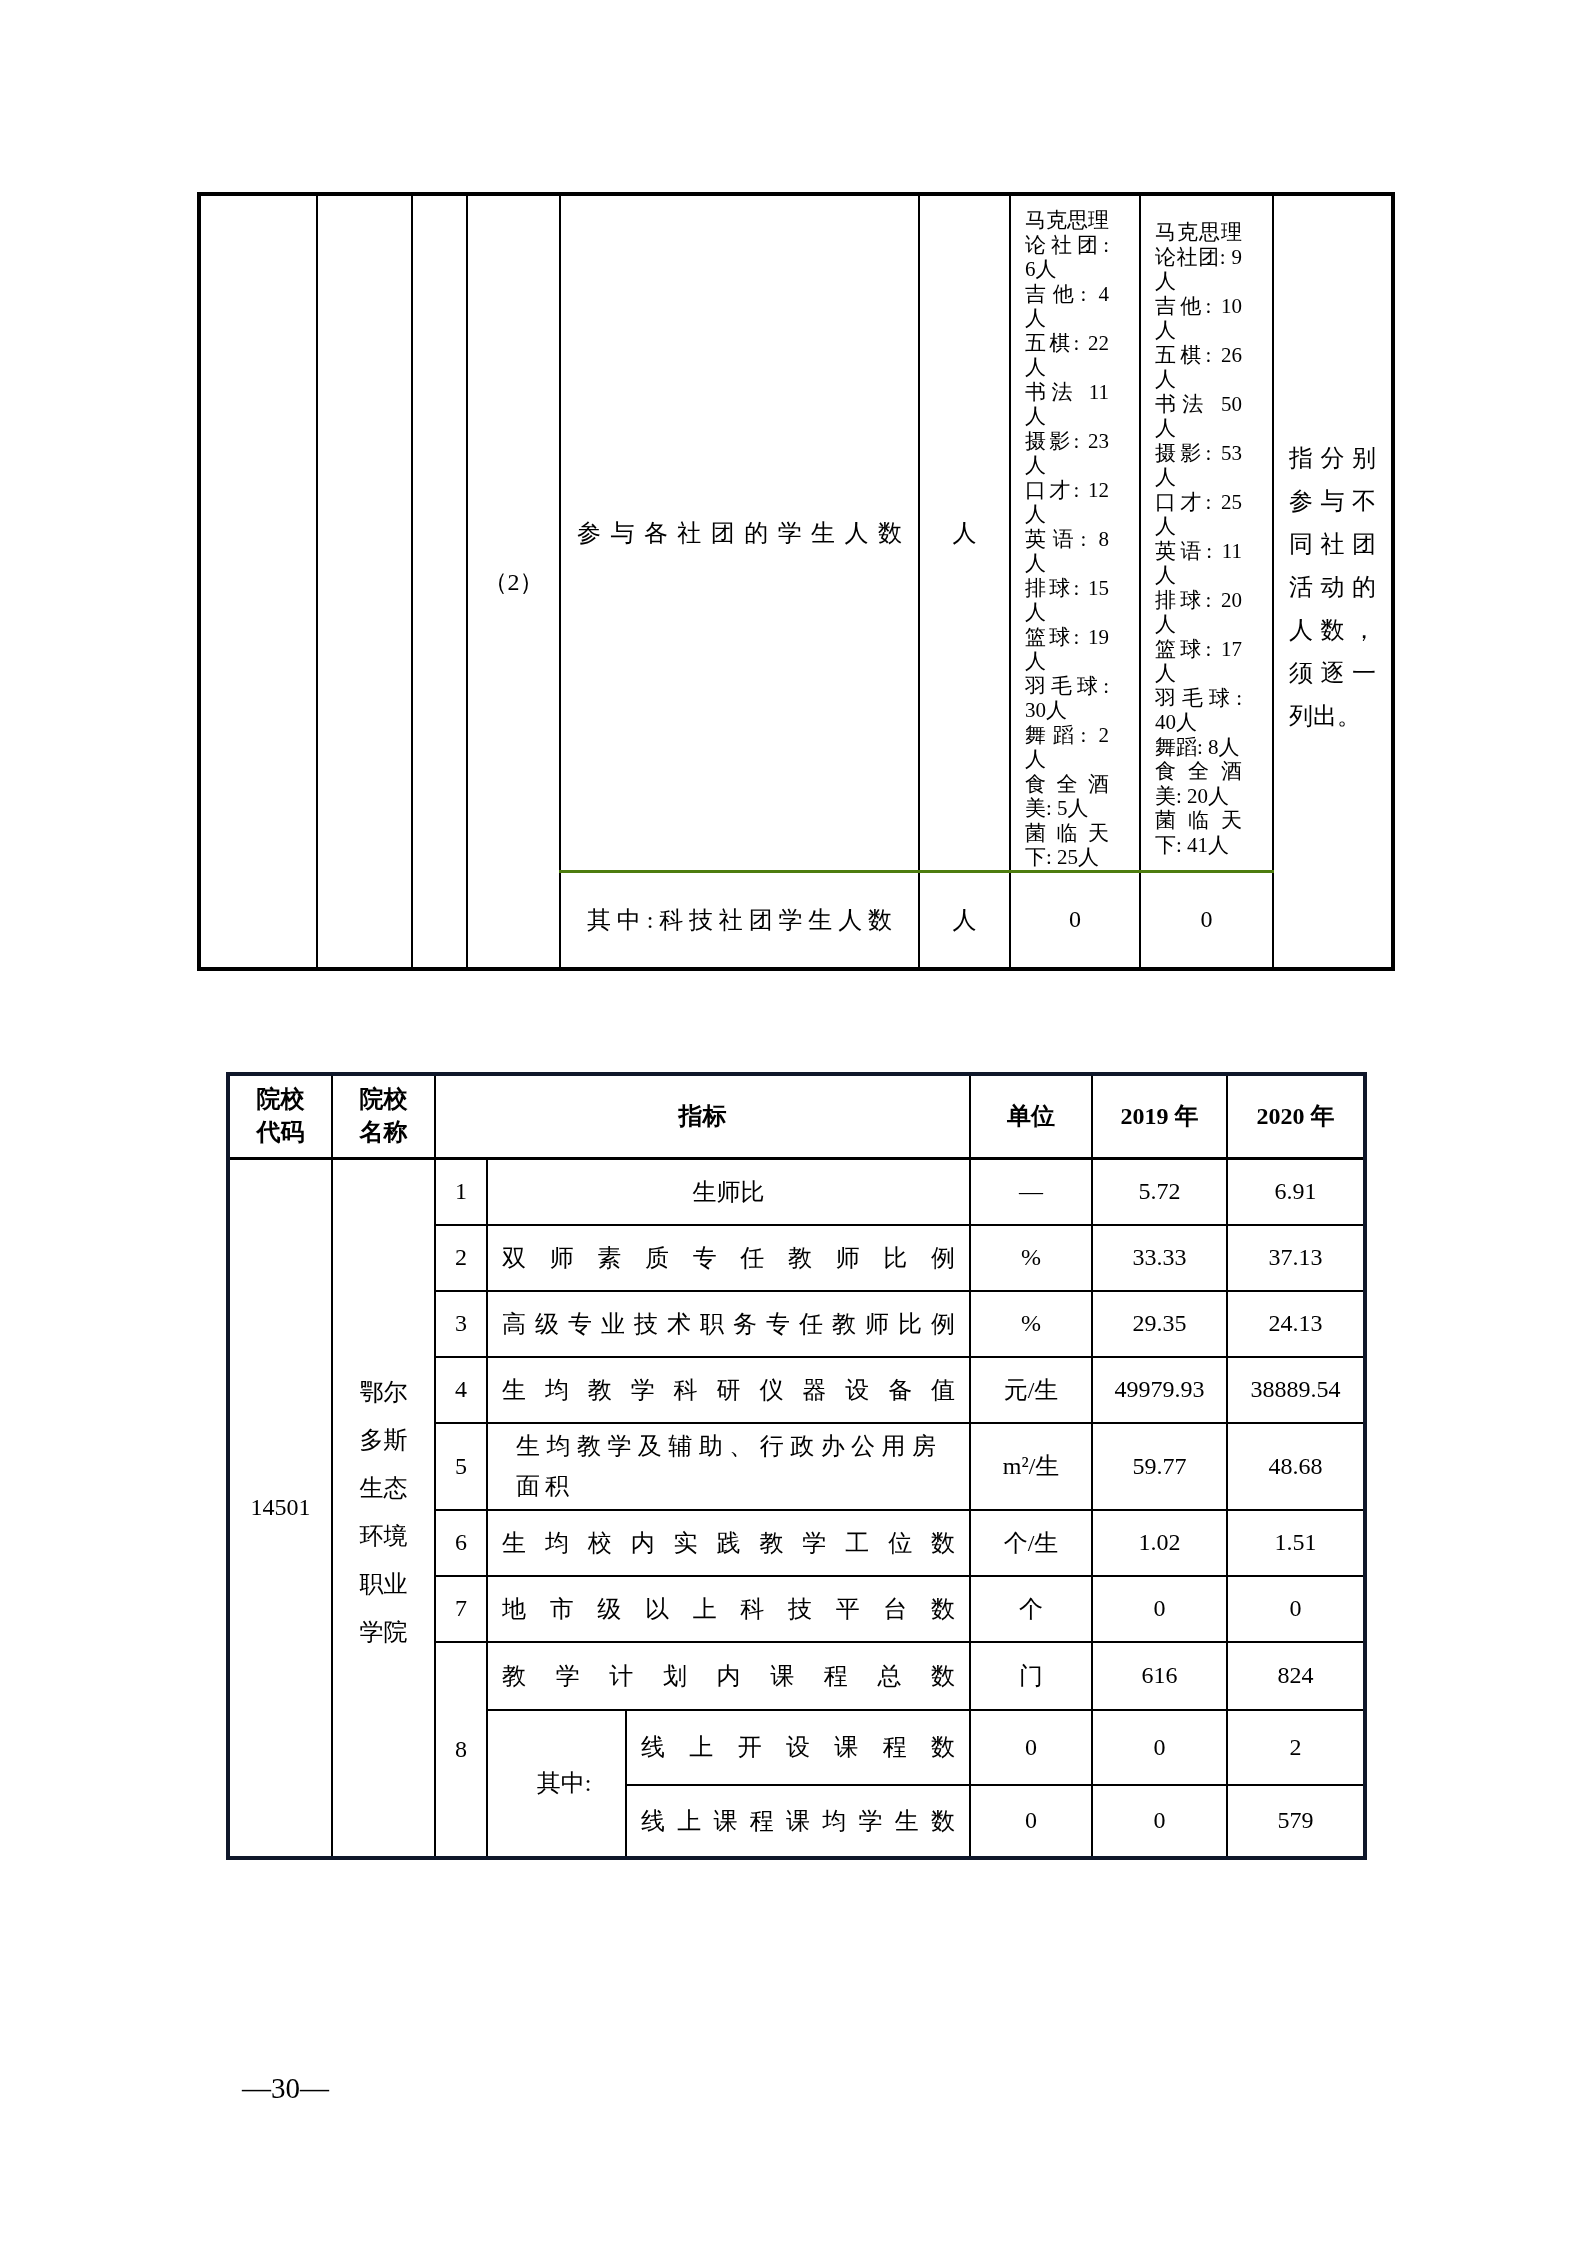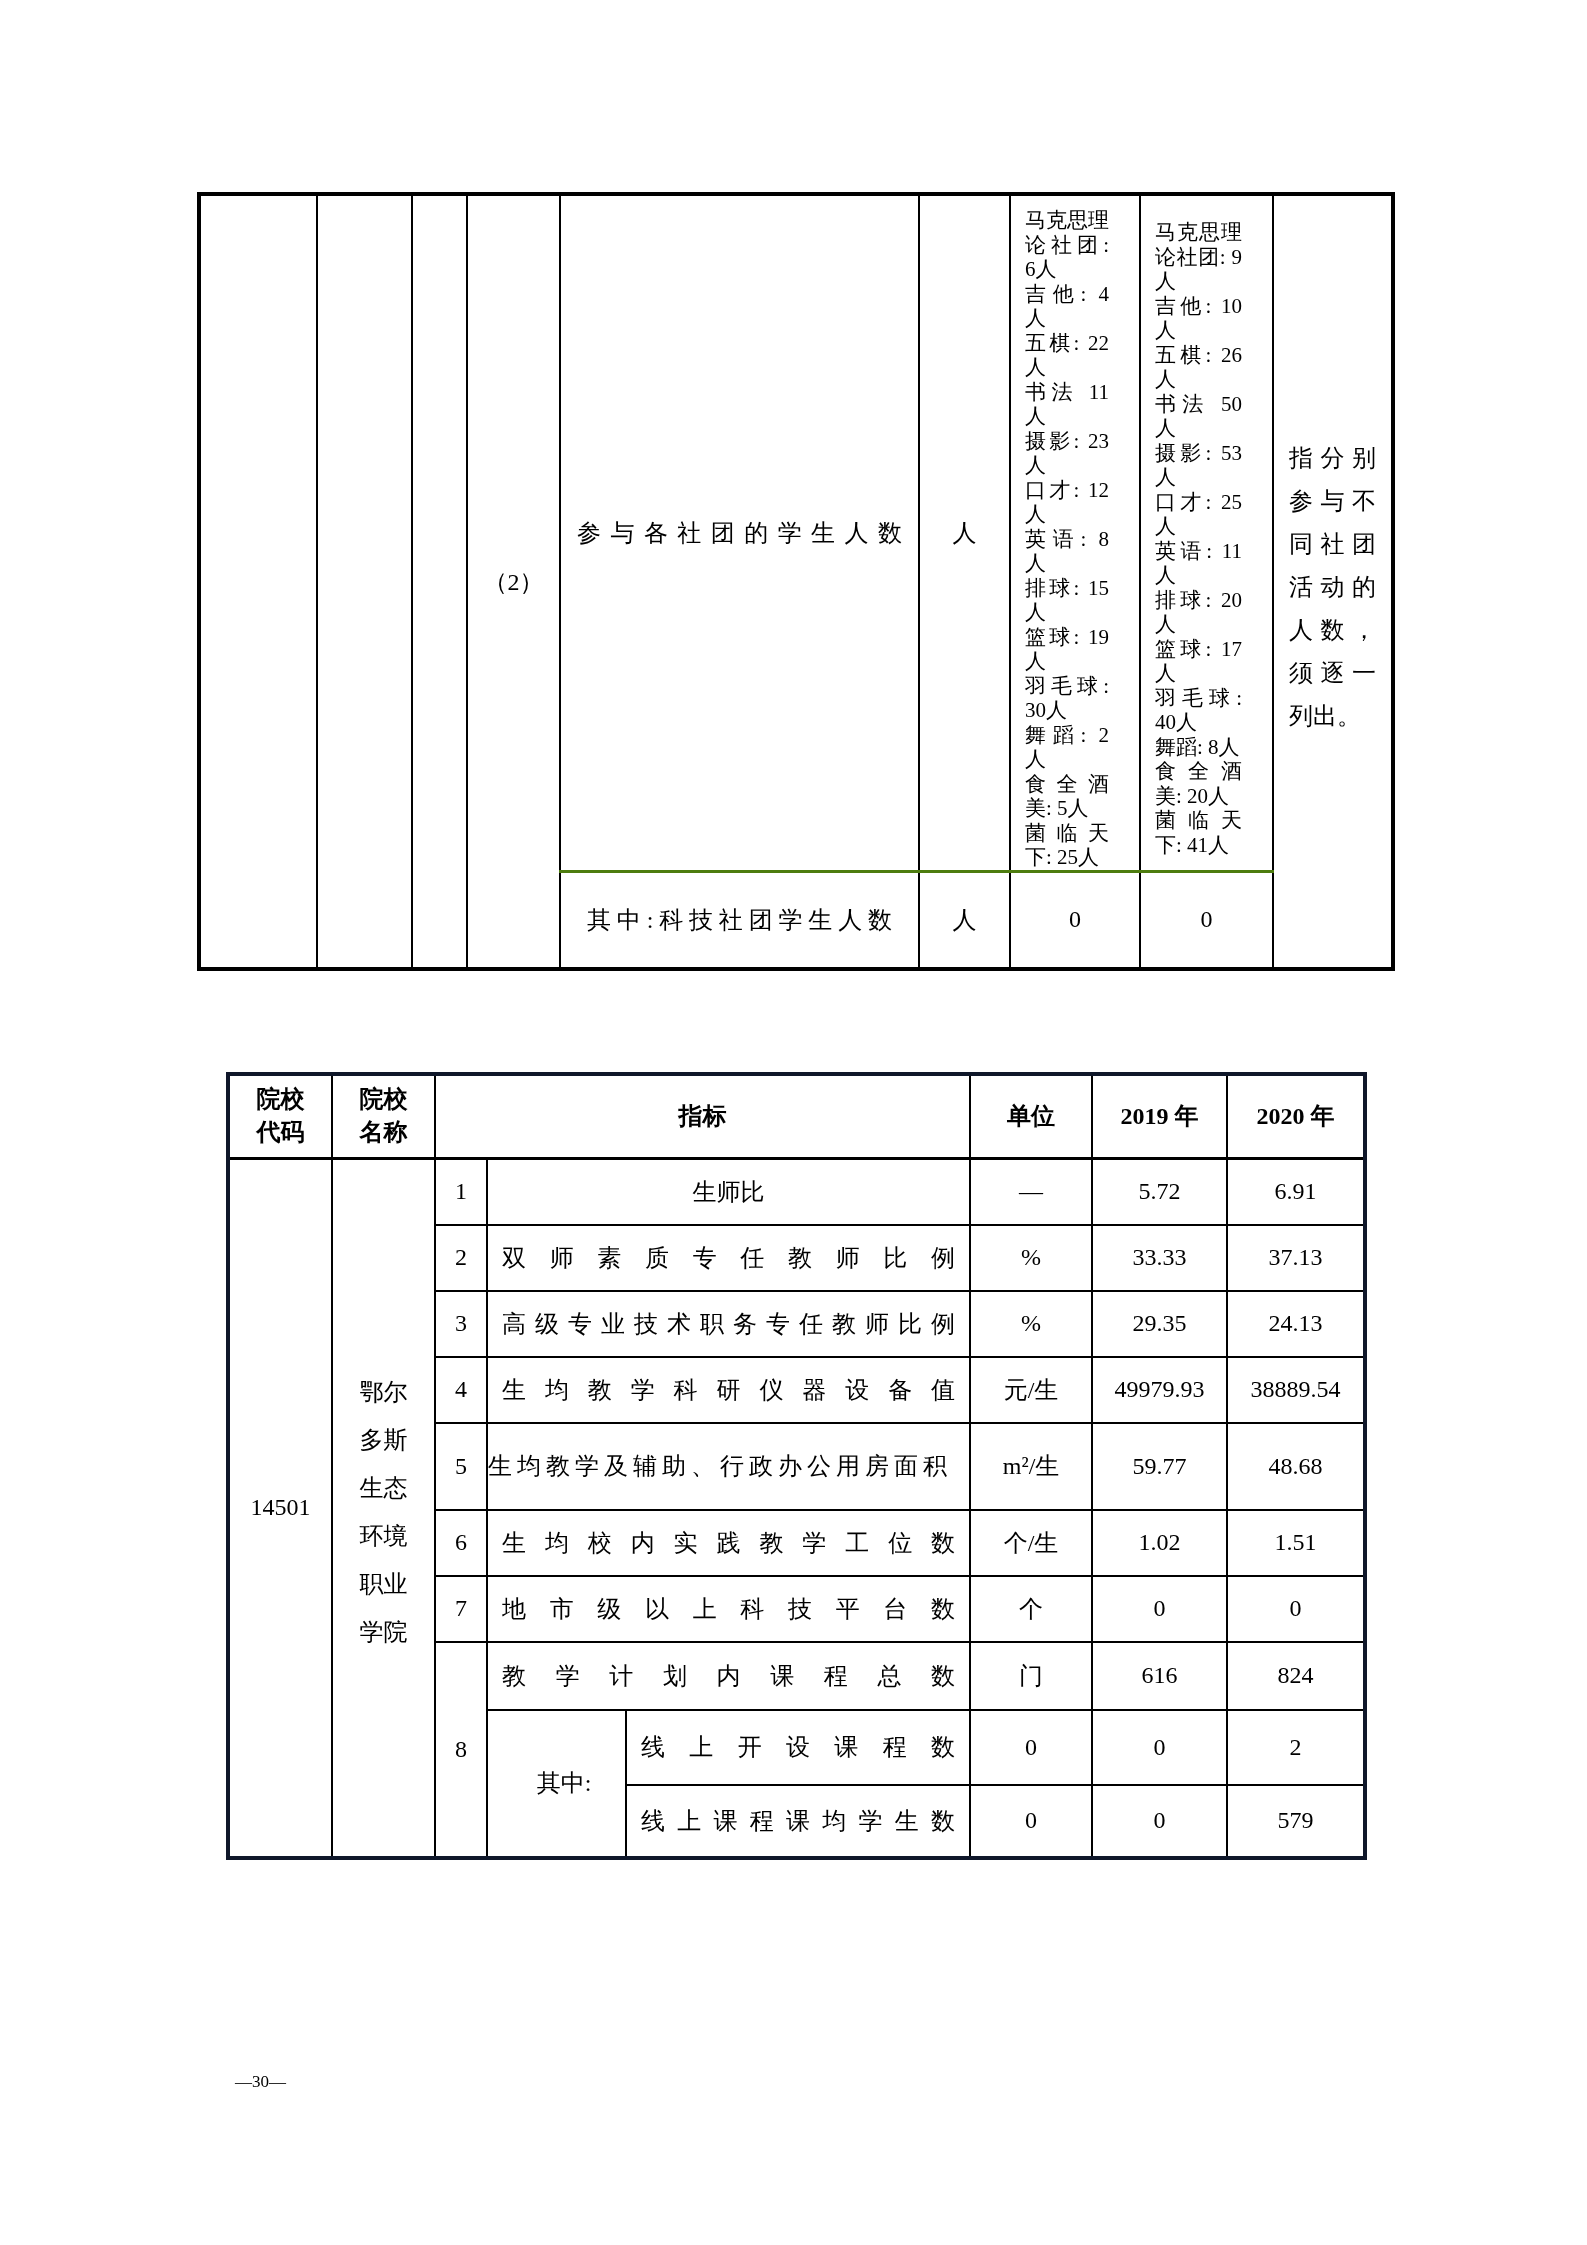--- a/index.html
+++ b/index.html
@@ -41,25 +41,25 @@
   .t2 .hdr td { border-bottom:3px solid #000; font-weight:bold; line-height:33px; padding:0 18px; }
   .t2 .hdr .wide-hd { padding:0; }
   .code-cell { text-align:center; }
   .name-cell {
     vertical-align:top; text-align:justify;
     padding:8px 24px 0 24px; line-height:48px;
   }
   .num-cell { text-align:center; }
   .ind { text-align:left; padding:16px 14px; }
   .ind.spread { text-align:justify; text-align-last:justify; }
-  .ind.wrapjust { text-align:justify; letter-spacing:5px; line-height:40px; padding:0 0; }
+  .ind.wrapjust { text-align:justify; letter-spacing:5px; line-height:40px; padding:0 28px; }
   .subhdr { vertical-align:middle; text-align:left; padding-left:16px; }
 
   
-  .page-num { position:absolute; left:235px; top:2072px; font-size:17px; }
+  .page-num { position:absolute; left:242px; top:2072px; font-size:29px; }
 </style>
 </head>
 <body>
 
 <div class="page">
 
   <table class="t1">
     <colgroup>
       <col style="width:118px">
         <col style="width:95px">

